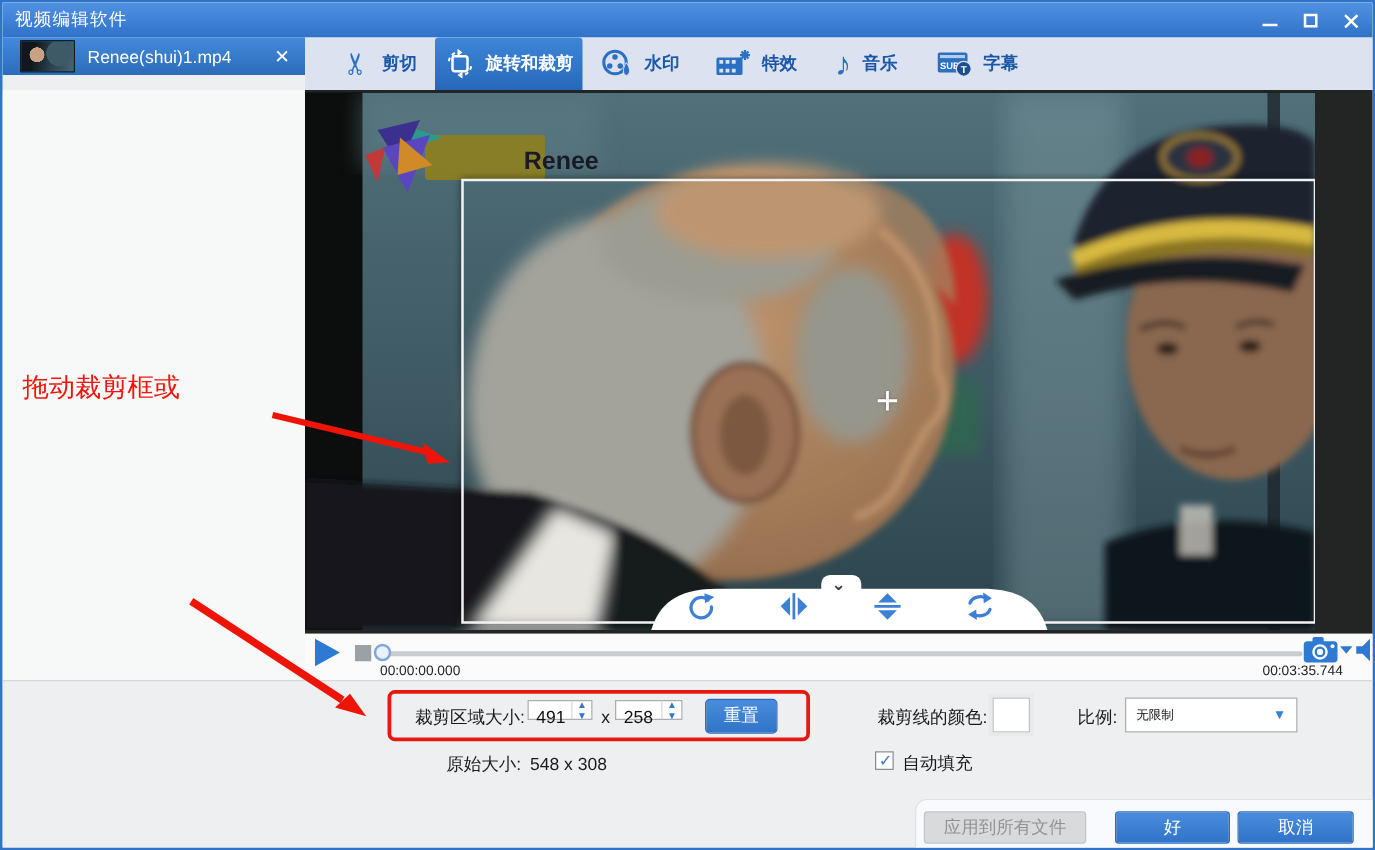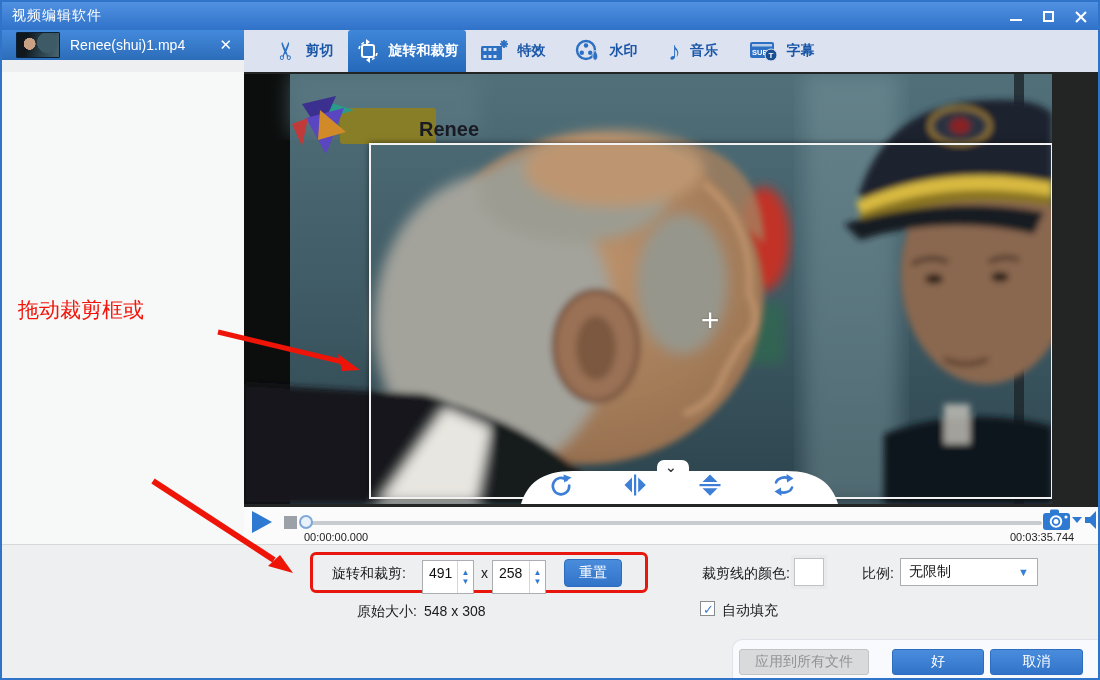--- a/index.html
+++ b/index.html
@@ -75,32 +75,32 @@
   #cam-dd { position:absolute; left:828px; top:10px; width:0; height:0; border-left:5px solid transparent;
     border-right:5px solid transparent; border-top:6px solid #2e7ad2; cursor:pointer; }
   #vol-ico { position:absolute; left:840px; top:3px; cursor:pointer; }
 
   
   #bottompanel { position:absolute; left:0; top:542px; width:1100px; height:138px; background:#edeff0; border-top:1px solid #d6d8d9; }
   #footer-light { position:absolute; left:730px; top:94px; width:370px; height:44px; background:#f8fafd;
     border-top:1px solid #dfe2e8; border-left:1px solid #dfe2e8; border-radius:10px 0 0 0; }
   #redbox { position:absolute; left:308px; top:7px; width:338px; height:41px; border:3px solid #e8170e; border-radius:6px; }
   .plabel { position:absolute; font-size:14px; color:#1a1a1a; white-space:nowrap; }
-  .spinbox { position:absolute; top:15px; height:34px; background:#fff; border:1px solid #abadb3; display:flex; cursor:text; }
+  .spinbox { position:absolute; top:15px; height:16px; background:#fff; border:1px solid #abadb3; display:flex; cursor:text; }
   .spin-val { flex:1; font-size:14px; color:#111; padding:4px 0 0 6px; }
   .spin-arrows { width:16px; border-left:1px solid #d5d7da; display:flex; flex-direction:column; align-items:center; justify-content:center; }
   .spin-arrows span { font-size:8px; line-height:9px; color:#2e7ad2; cursor:pointer; }
   #btn-reset { position:absolute; left:552px; top:14px; width:58px; height:28px;
     background:linear-gradient(180deg,#4a8cdc,#3173c8); border:1px solid #2d6cbe; border-radius:4px;
     color:#fff; font-size:14px; display:flex; align-items:center; justify-content:center; cursor:pointer;margin-left:10px; }
   #colorswatch { position:absolute; left:792px; top:13px; width:30px; height:28px; background:#fff;
     border:1px solid #c0c3c6; box-shadow:0 0 0 3px #e8eaec; cursor:pointer; }
   #ratio-dd { position:absolute; left:898px; top:13px; width:138px; height:28px; background:#fff;
     border:1px solid #abadb3; display:flex; align-items:center; cursor:pointer; }
-  #ratio-dd .dd-val { flex:1; font-size:14px; color:#111; padding-left:8px; }
+  #ratio-dd .dd-val { flex:1; font-size:10px; color:#111; padding-left:8px; }
   #ratio-dd .dd-arrow { color:#3a7fd5; font-size:11px; margin-right:8px; }
   #autofill-box { position:absolute; left:698px; top:56px; width:15px; height:15px; background:#fff;
     border:1px solid #8a8d90; cursor:pointer; text-align:center; }
   #autofill-box span { color:#3a7fd5; font-size:13px; font-weight:bold; line-height:14px; position:relative; top:-2px; left:1px; }
   .bbtn { position:absolute; top:104px; height:26px; display:flex; align-items:center; justify-content:center;
     font-size:14px; border-radius:3px; cursor:pointer; }
   #btn-applyall { left:737px; width:130px; background:#d9dadb; border:1px solid #c2c4c6; color:#909396; cursor:default; }
   #btn-ok { left:890px; width:92px; background:linear-gradient(180deg,#4a8cdc,#3173c8); border:1px solid #2d6cbe; color:#fff; }
   #btn-cancel { left:988px; width:93px; background:linear-gradient(180deg,#4a8cdc,#3173c8); border:1px solid #2d6cbe; color:#fff; }
 
@@ -141,52 +141,52 @@
       <span class="tb-ico">
         <svg width="24" height="24" viewBox="0 0 24 24">
           <rect x="6" y="6" width="12" height="12" rx="2" fill="none" stroke="#fff" stroke-width="2"></rect>
           <path d="M3,10 A9.5,9.5 0 0 1 10,2.6" fill="none" stroke="#fff" stroke-width="1.6" stroke-dasharray="3,2.4"></path>
           <path d="M21,14 A9.5,9.5 0 0 1 14,21.4" fill="none" stroke="#fff" stroke-width="1.6" stroke-dasharray="3,2.4"></path>
           <polygon points="10,0 10,6 14,3" fill="#fff"></polygon>
           <polygon points="14,24 14,18 10,21" fill="#fff"></polygon>
         </svg>
       </span>
       <span class="tb-label">旋转和裁剪</span>
+    </div>
+    <div class="tb-tab" style="width:92px">
+      <span class="tb-ico">
+        <svg width="26" height="24" viewBox="0 0 26 24">
+          <circle cx="11" cy="11" r="9" fill="none" stroke="#2b70c2" stroke-width="2.4"></circle>
+          <circle cx="11" cy="6.5" r="2.2" fill="#2b70c2"></circle>
+            <circle cx="6.8" cy="13.8" r="2.2" fill="#2b70c2"></circle>
+            <circle cx="15.2" cy="13.8" r="2.2" fill="#2b70c2"></circle>
+          <path d="M20,11 C17,16 17,20 20,21.5 C23.6,20 23.6,16 20,11 Z" fill="#2b70c2" stroke="#dce2f0" stroke-width="0.8"></path>
+        </svg>
+      </span>
+      <span class="tb-label">水印</span>
     </div>
     <div class="tb-tab" style="width:94px">
       <span class="tb-ico">
         <svg width="28" height="24" viewBox="0 0 28 24">
           <rect x="0" y="7" width="21" height="14" rx="1.5" fill="#2b70c2"></rect>
           <rect x="2.5" y="9" width="3" height="3" fill="#dce2f0"></rect>
             <rect x="7.5" y="9" width="3" height="3" fill="#dce2f0"></rect>
             <rect x="12.5" y="9" width="3" height="3" fill="#dce2f0"></rect>
           <rect x="2.5" y="16" width="3" height="3" fill="#dce2f0"></rect>
             <rect x="7.5" y="16" width="3" height="3" fill="#dce2f0"></rect>
             <rect x="12.5" y="16" width="3" height="3" fill="#dce2f0"></rect>
           <g stroke="#2b70c2" stroke-width="1.8">
               <line x1="23" y1="1" x2="23" y2="9"></line>
               <line x1="19" y1="5" x2="27" y2="5"></line>
               <line x1="20.2" y1="2.2" x2="25.8" y2="7.8"></line>
               <line x1="25.8" y1="2.2" x2="20.2" y2="7.8"></line>
             </g>
         </svg>
       </span>
       <span class="tb-label">特效</span>
-    </div>
-    <div class="tb-tab" style="width:92px">
-      <span class="tb-ico">
-        <svg width="26" height="24" viewBox="0 0 26 24">
-          <circle cx="11" cy="11" r="9" fill="none" stroke="#2b70c2" stroke-width="2.4"></circle>
-          <circle cx="11" cy="6.5" r="2.2" fill="#2b70c2"></circle>
-            <circle cx="6.8" cy="13.8" r="2.2" fill="#2b70c2"></circle>
-            <circle cx="15.2" cy="13.8" r="2.2" fill="#2b70c2"></circle>
-          <path d="M20,11 C17,16 17,20 20,21.5 C23.6,20 23.6,16 20,11 Z" fill="#2b70c2" stroke="#dce2f0" stroke-width="0.8"></path>
-        </svg>
-      </span>
-      <span class="tb-label">水印</span>
     </div>
     <div class="tb-tab" style="width:82px">
       <span class="tb-ico ico-glyph" style="font-size:26px">♪</span>
       <span class="tb-label">音乐</span>
     </div>
     <div class="tb-tab" style="width:96px">
       <span class="tb-ico">
         <svg width="28" height="24" viewBox="0 0 28 24">
           <rect x="0" y="3" width="24" height="16" rx="2" fill="#2b70c2"></rect>
           <rect x="2" y="5" width="20" height="2.5" fill="#dce2f0" opacity="0.8"></rect>
@@ -335,21 +335,21 @@
       <polygon points="1,7 6,7 12,1 12,19 6,13 1,13" fill="#2e7ad2"></polygon>
       <path d="M15,6 A5.5,5.5 0 0 1 15,14" fill="none" stroke="#2e7ad2" stroke-width="2.2" stroke-linecap="round"></path>
       <path d="M17.5,3 A9,9 0 0 1 17.5,17" fill="none" stroke="#2e7ad2" stroke-width="2.2" stroke-linecap="round"></path>
     </svg>
   </div>
 
   <div id="bottompanel">
     <div id="footer-light"></div>
     <div id="redbox"></div>
 
-    <span class="plabel" style="left:330px; top:20px;">旋转和裁剪:</span>
+    <span class="plabel" style="left:330px; top:20px;">裁剪区域大小:</span>
     <div class="spinbox" style="left:420px; width:52px;">
       <span class="spin-val">491</span>
       <span class="spin-arrows">
         <span>▲</span>
         <span>▼</span>
       </span>
     </div>
     <span class="plabel" style="left:479px; top:20px;">x</span>
     <div class="spinbox" style="left:490px; width:54px;">
       <span class="spin-val">258</span>

